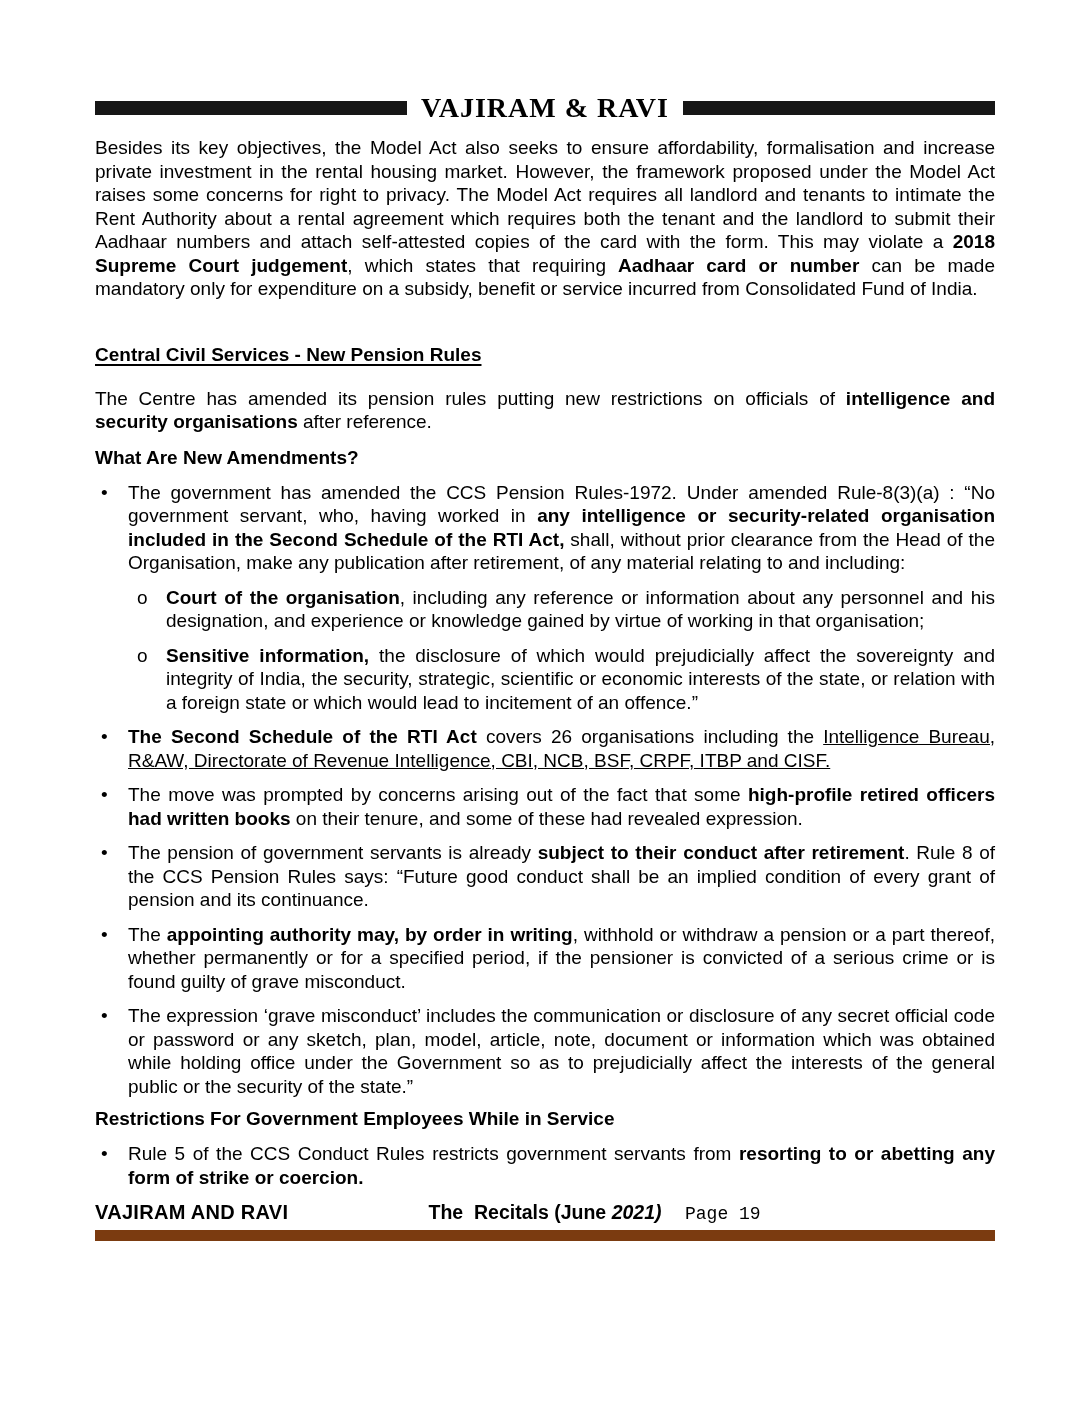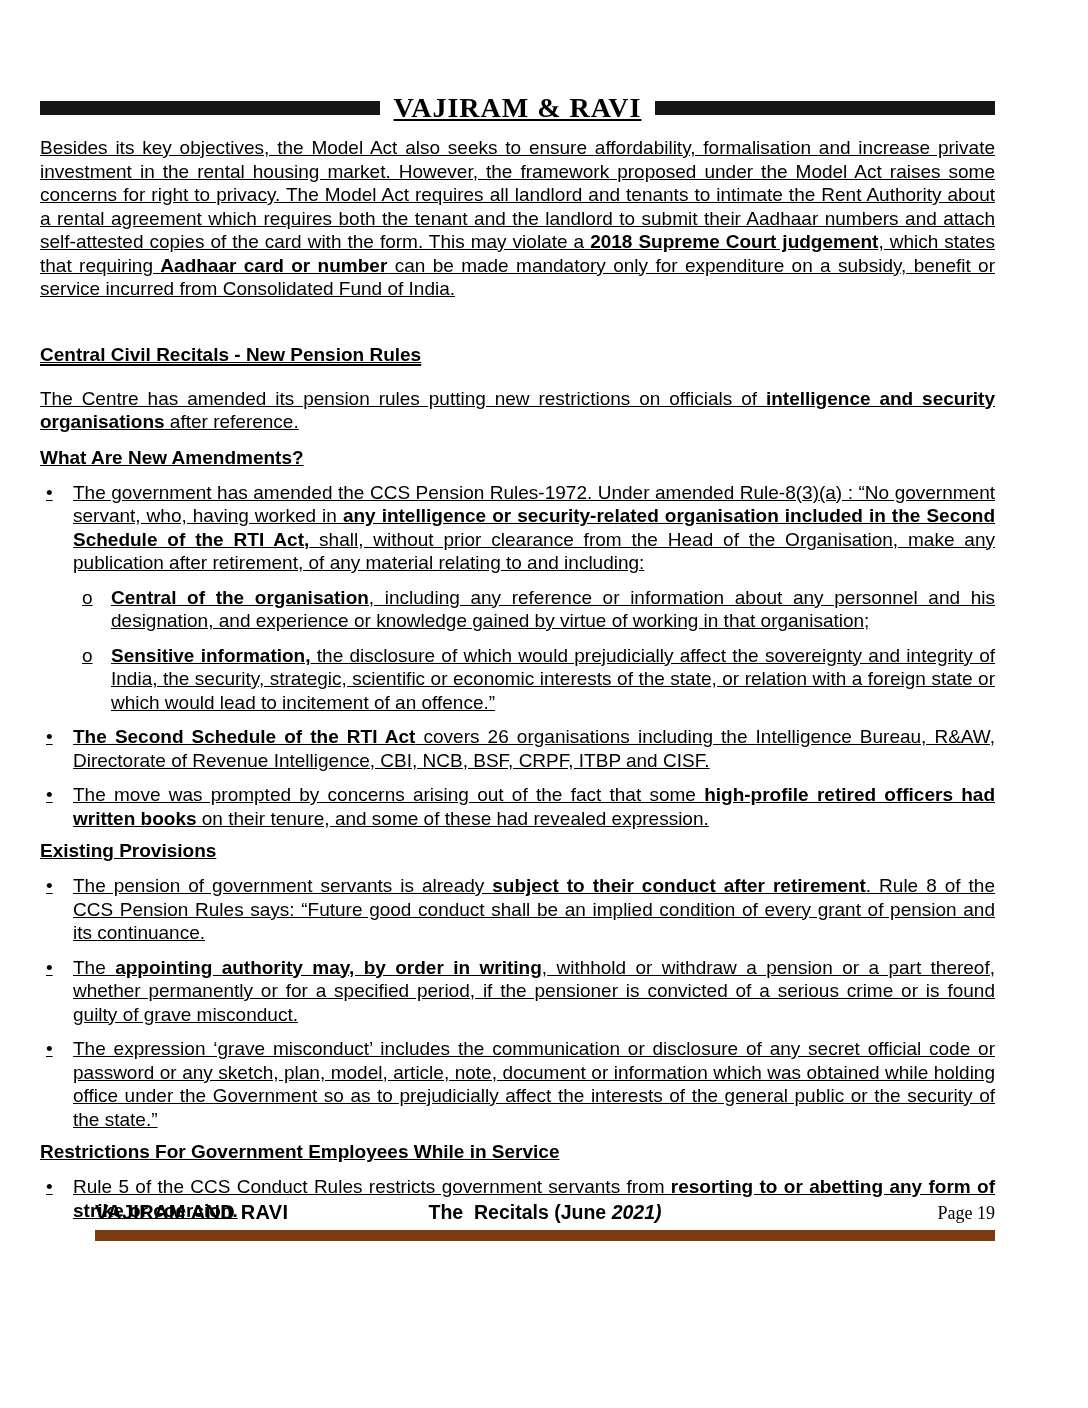--- a/index.html
+++ b/index.html
@@ -7,22 +7,21 @@
   body {
     background: #ffffff;
     color: #000000;
     font-family: "Liberation Sans", sans-serif;
     position: relative;
     overflow: hidden;
   }
   .page {
     position: absolute;
     inset: 0;
-    padding: 99px 93px 0 40px;
-    text-decoration: underline;
+    padding: 99px 93px 0 95px;
   }
   .masthead {
     display: flex;
     align-items: center;
     height: 17px;
   }
   .masthead .rule {
     flex: 1;
     height: 14px;
     background: #161616;
@@ -94,69 +93,68 @@
     letter-spacing: 0.3px;
   }
   .footer-center {
     flex: 1;
     text-align: center;
     font-size: 19.5px;
     white-space: pre-wrap;
   }
   .footer-right {
     width: 310px;
-    text-align: right;
-    font-family: Liberation Serif, serif;
+    text-align: left;
+    font-family: Liberation Mono, monospace;
     font-size: 18px;
   }
 </style>
 </head>
 <body>
 
 <div class="page">
 
   <header class="masthead">
     <span class="rule" style="background-color: rgb(22, 22, 22);"></span>
     <span class="title">VAJIRAM &amp; RAVI</span>
     <span class="rule" style="background-color: rgb(22, 22, 22);"></span>
   </header>
 
   <p class="para"><span>Besides its key objectives, the Model Act also seeks to ensure affordability, formalisation and increase private investment in the rental housing market. However, the framework proposed under the Model Act raises some concerns for right to privacy. The Model Act requires all landlord and tenants to intimate the Rent Authority about a rental agreement which requires both the tenant and the landlord to submit their Aadhaar numbers and attach self-attested copies of the card with the form.  This may violate a </span><span style="font-weight: 700;">2018 Supreme Court judgement</span><span>, which states that requiring </span><span style="font-weight: 700;">Aadhaar card or number</span><span> can be made mandatory only for expenditure on a subsidy, benefit or service incurred from Consolidated Fund of India.</span></p>
 
-  <div class="heading u gap-lg">Central Civil Recitals - New Pension Rules</div>
+  <div class="heading u gap-lg">Central Civil Services - New Pension Rules</div>
   <p class="para"><span>The Centre has amended its pension rules putting new restrictions on officials of </span><span style="font-weight: 700;">intelligence and security organisations</span><span> after reference.</span></p>
 
   <div class="heading gap-md">What Are New Amendments?</div>
 
   <div class="bullet">
     <span class="marker">•</span>
     <div class="btext"><span>The government has amended the CCS Pension Rules-1972. Under amended Rule-8(3)(a) : “No government servant, who, having worked in </span><span style="font-weight: 700;">any intelligence or security-related organisation included in the Second Schedule of the RTI Act,</span><span> shall, without prior clearance from the Head of the Organisation, make any publication after retirement, of any material relating to and including:</span></div>
   </div>
 
   <div class="bullet sub">
     <span class="marker">o</span>
-    <div class="btext"><span style="font-weight: 700;">Central of the organisation</span><span>, including any reference or information about any personnel and his designation, and experience or knowledge gained by virtue of working in that organisation;</span></div>
+    <div class="btext"><span style="font-weight: 700;">Court of the organisation</span><span>, including any reference or information about any personnel and his designation, and experience or knowledge gained by virtue of working in that organisation;</span></div>
   </div>
 
   <div class="bullet sub">
     <span class="marker">o</span>
     <div class="btext"><span style="font-weight: 700;">Sensitive information,</span><span> the disclosure of which would prejudicially affect the sovereignty and integrity of India, the security, strategic, scientific or economic interests of the state, or relation with a foreign state or which would lead to incitement of an offence.”</span></div>
   </div>
 
   <div class="bullet">
     <span class="marker">•</span>
     <div class="btext"><span style="font-weight: 700;">The Second Schedule of the RTI Act</span><span> covers 26 organisations including the </span><span style="text-decoration: underline;">Intelligence Bureau, R&amp;AW, Directorate of Revenue Intelligence, CBI, NCB, BSF, CRPF, ITBP and CISF.</span></div>
   </div>
 
   <div class="bullet">
     <span class="marker">•</span>
     <div class="btext"><span>The move was prompted by concerns arising out of the fact that some </span><span style="font-weight: 700;">high-profile retired officers had written books</span><span> on their tenure, and some of these had revealed expression.</span></div>
   </div>
 
-  <div class="heading gap-sm">Existing Provisions</div>
 
   <div class="bullet">
     <span class="marker">•</span>
     <div class="btext"><span>The pension of government servants is already </span><span style="font-weight: 700;">subject to their conduct after retirement</span><span>. Rule 8 of the CCS Pension Rules says: “Future good conduct shall be an implied condition of every grant of pension and its continuance.</span></div>
   </div>
 
   <div class="bullet">
     <span class="marker">•</span>
     <div class="btext"><span>The </span><span style="font-weight: 700;">appointing authority may, by order in writing</span><span>, withhold or withdraw a pension or a part thereof, whether permanently or for a specified period, if the pensioner is convicted of a serious crime or is found guilty of grave misconduct.</span></div>
   </div>

